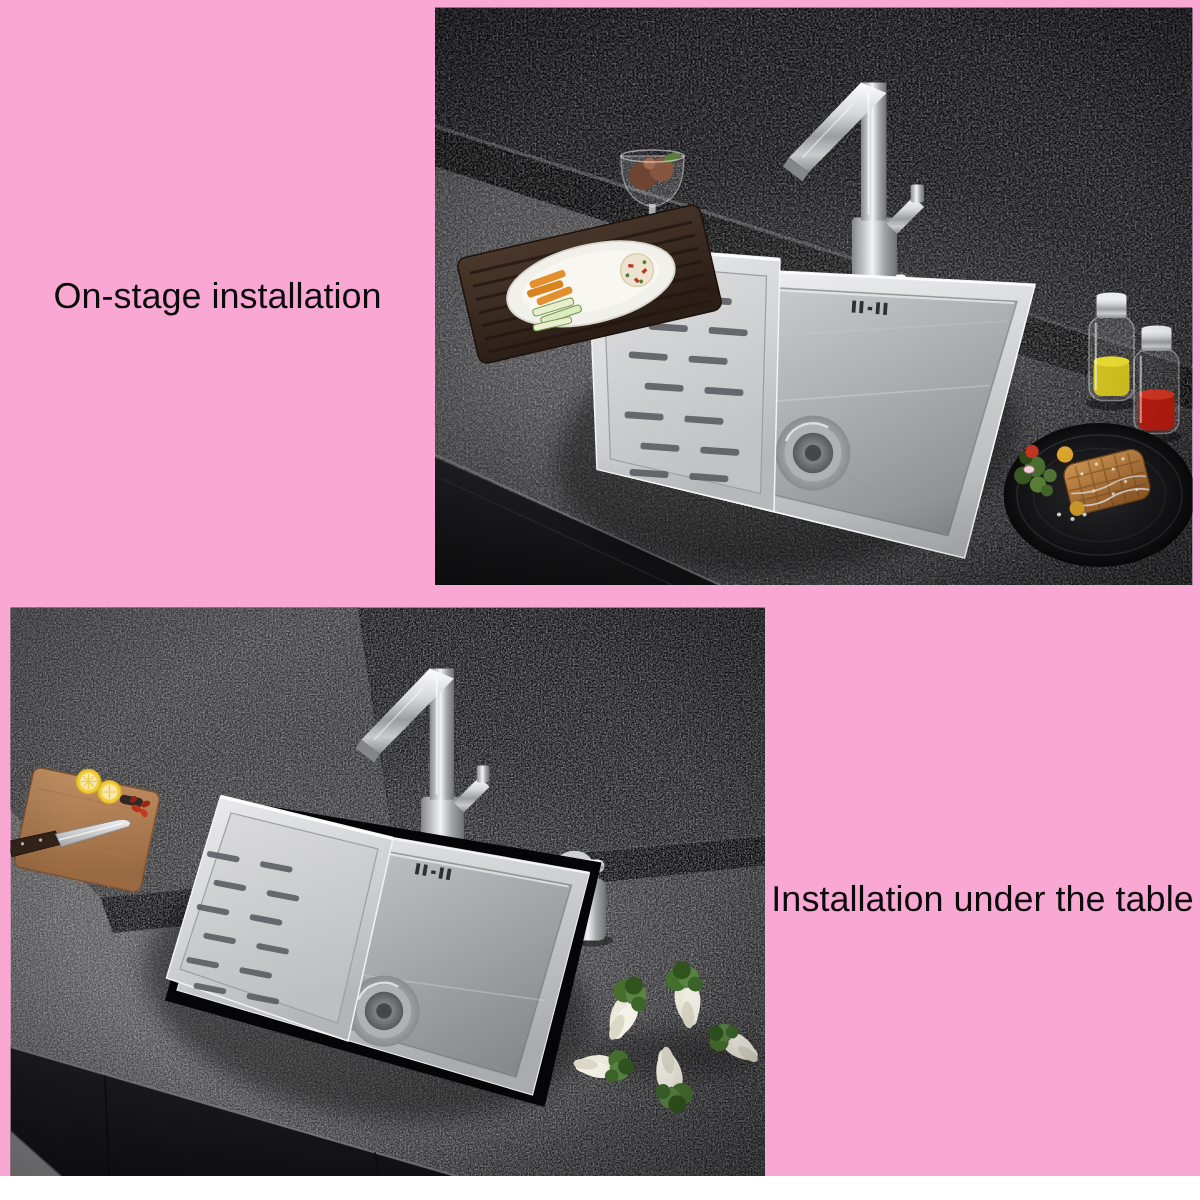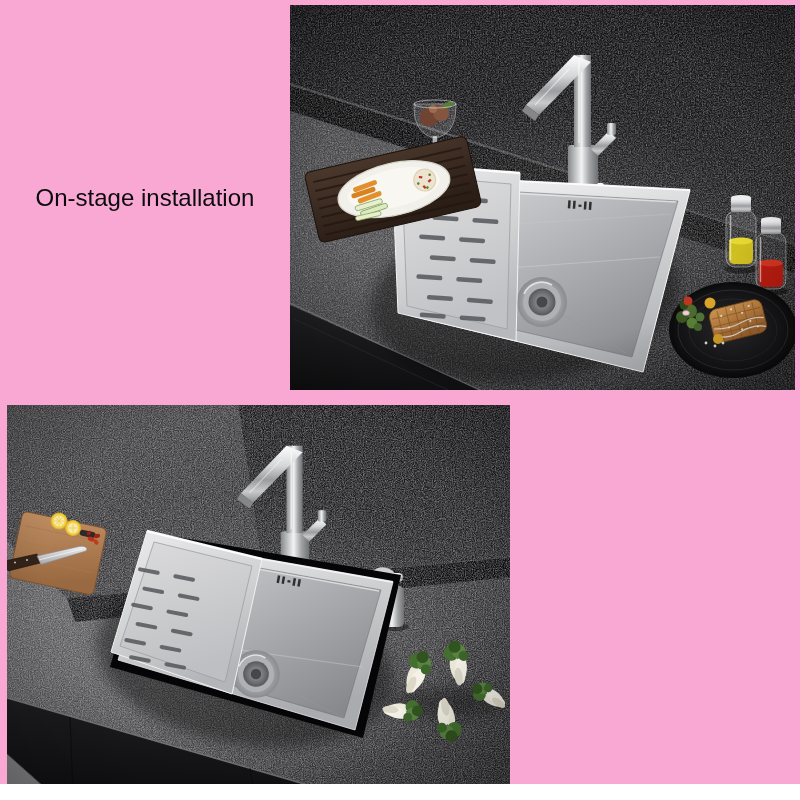--- a/index.html
+++ b/index.html
@@ -551,14 +551,17 @@
       <use href="#b-bok" transform="translate(447,256) rotate(-6)"></use>
       <use href="#b-bok" transform="translate(479,292) rotate(-55) scale(0.85)"></use>
       <use href="#b-bok" transform="translate(444,317) rotate(170)"></use>
       <use href="#b-bok" transform="translate(398,303) rotate(95) scale(0.9)"></use>
     </g>
 
     <rect x="0" y="0" width="503" height="390" fill="url(#b-vig)"></rect>
   </svg>
   </figure>
 
+  <div class="caption caption-bottom">
+    <span>Installation under the table</span>
+  </div>
 
 </div>
 
 </body></html>

